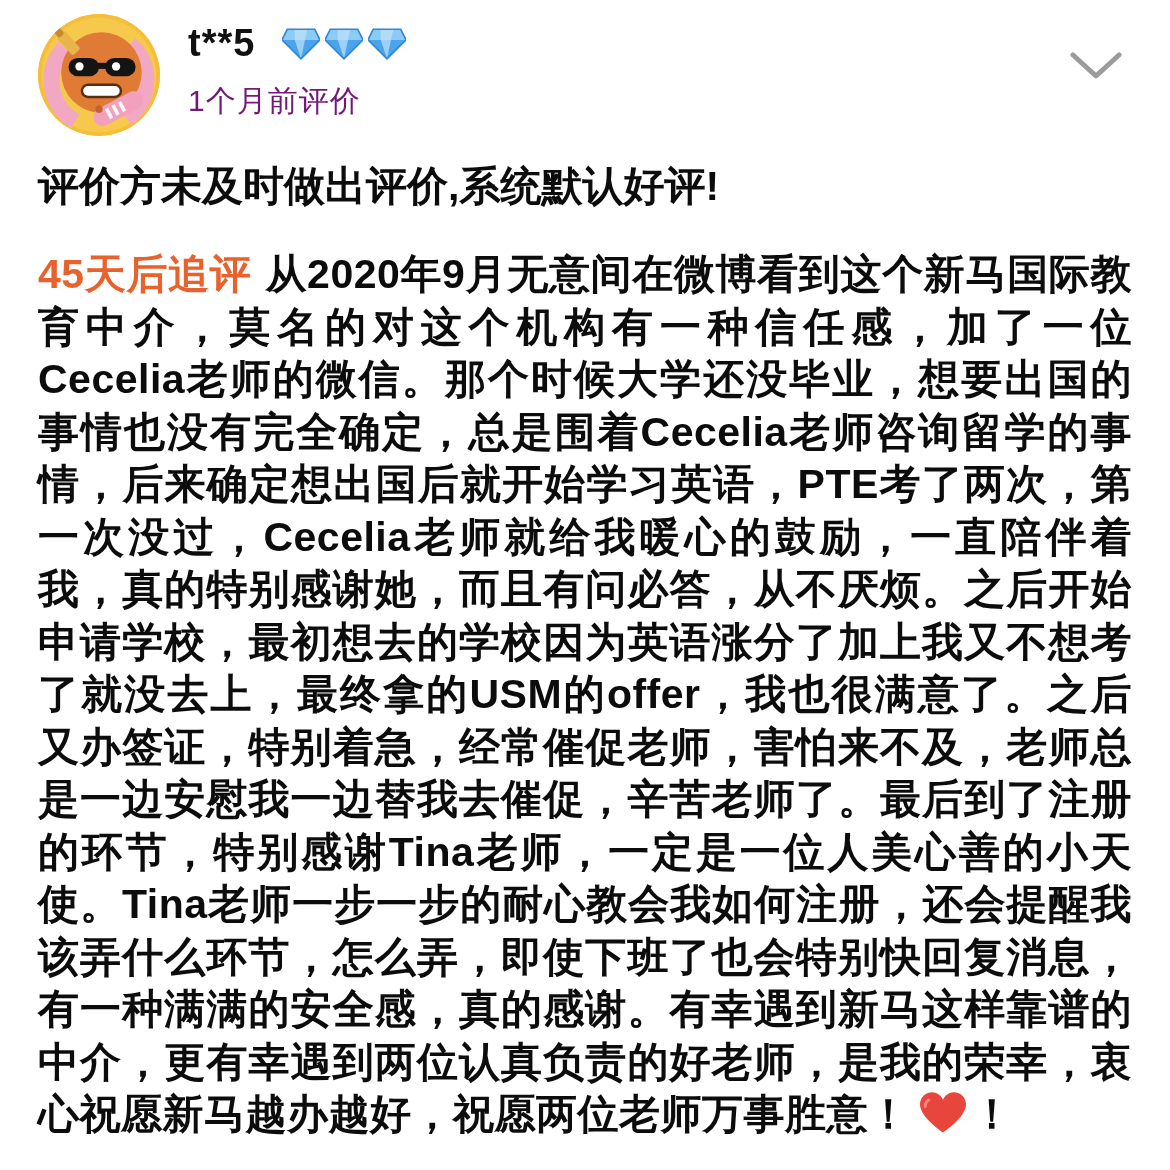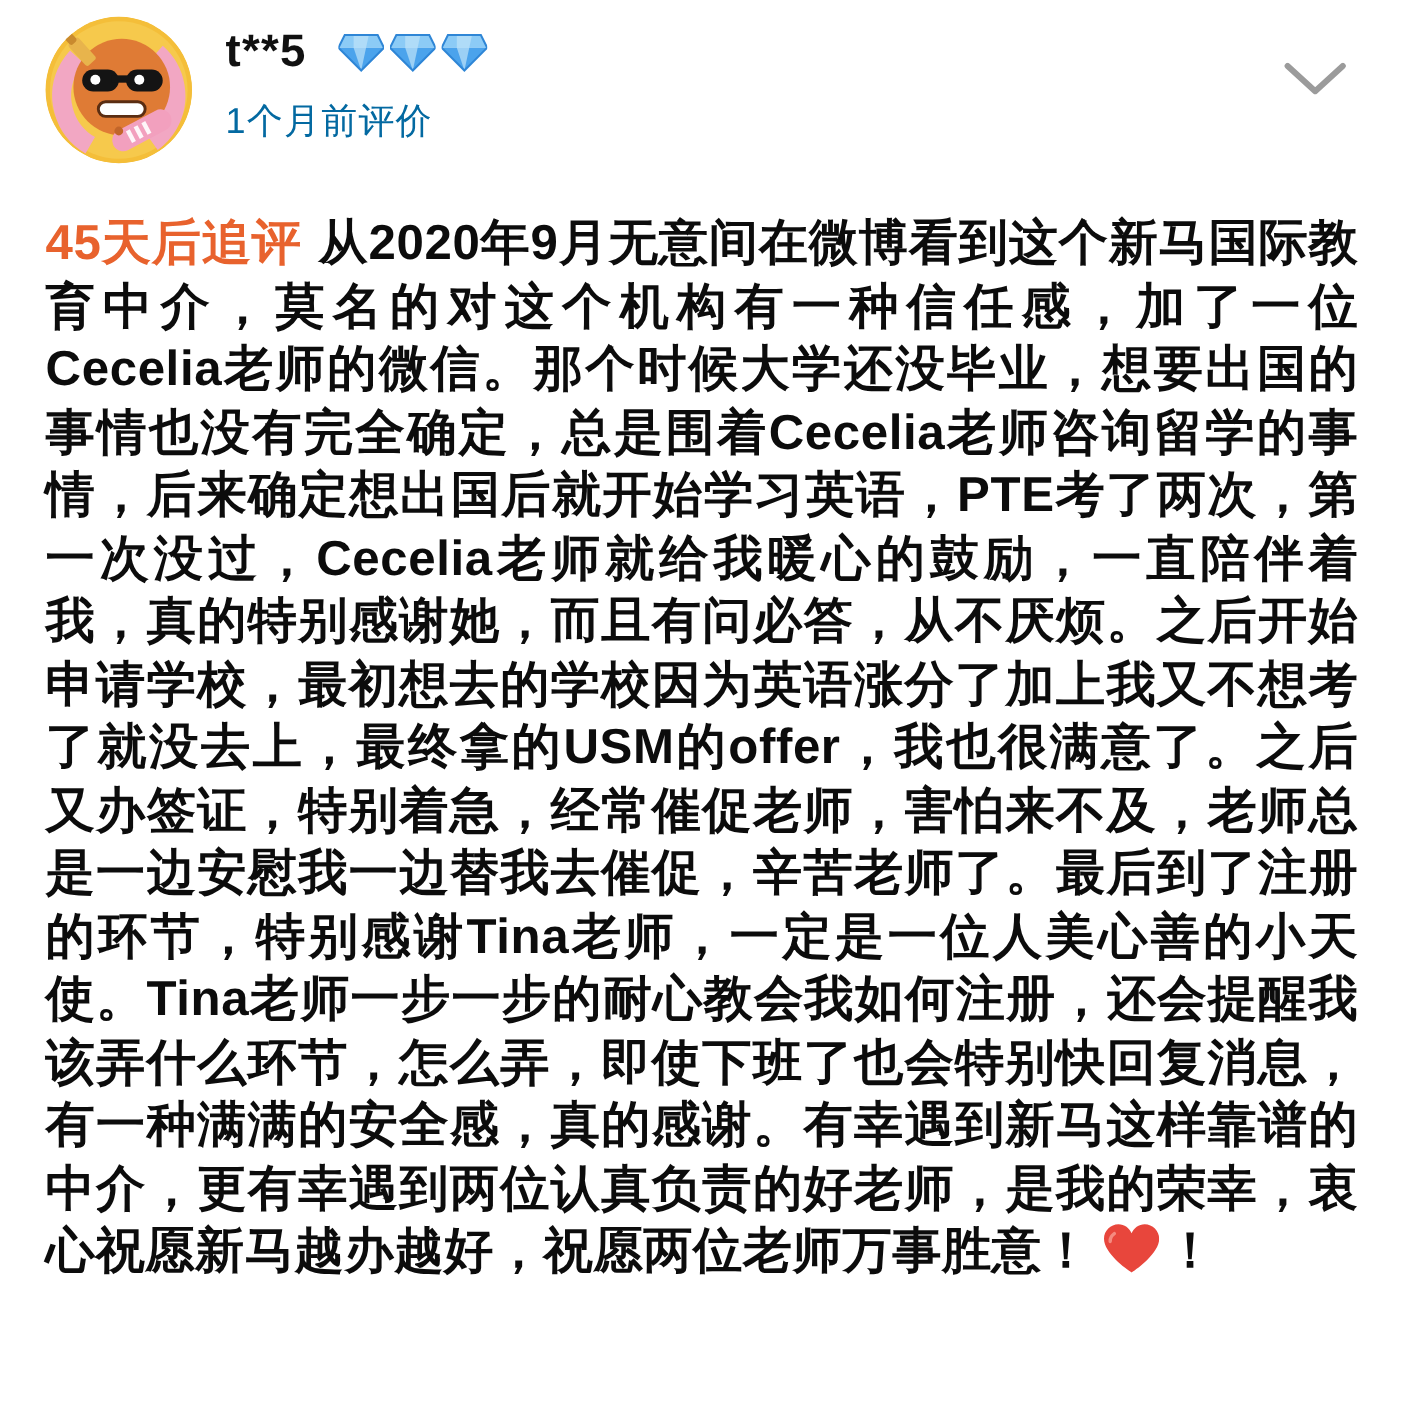--- a/index.html
+++ b/index.html
@@ -50,21 +50,21 @@
   }
   .diamonds {
     display: inline-flex;
     align-items: center;
     gap: 5px;
   }
   .diamonds svg { display: block; }
   .review-time {
     margin-top: 16px;
     font-size: 30px;
-    color: #0369a1;
+    color: #701a75;
     letter-spacing: 1px;
   }
   .chevron {
     position: absolute;
     right: 10px;
     top: 38px;
     width: 52px;
     height: 30px;
     cursor: pointer;
   }
@@ -176,20 +176,21 @@
     <div class="chevron">
       <svg width="52" height="30" viewBox="0 0 52 30">
         <polyline points="3,3 26,24 49,3" fill="none" stroke="#9B9B9B" stroke-width="5" stroke-linecap="round" stroke-linejoin="round"></polyline>
       </svg>
     </div>
 
   </div>
 
   <div class="review-body">
 
+    <p class="default-review">评价方未及时做出评价,系统默认好评!</p>
 
     <p class="followup">
       <span class="followup-label">45天后追评</span><span>从2020年9月无意间在微博看到这个新马国际教育中介，莫名的对这个机构有一种信任感，加了一位Cecelia老师的微信。那个时候大学还没毕业，想要出国的事情也没有完全确定，总是围着Cecelia老师咨询留学的事情，后来确定想出国后就开始学习英语，PTE考了两次，第一次没过，Cecelia老师就给我暖心的鼓励，一直陪伴着我，真的特别感谢她，而且有问必答，从不厌烦。之后开始申请学校，最初想去的学校因为英语涨分了加上我又不想考了就没去上，最终拿的USM的offer，我也很满意了。之后又办签证，特别着急，经常催促老师，害怕来不及，老师总是一边安慰我一边替我去催促，辛苦老师了。最后到了注册的环节，特别感谢Tina老师，一定是一位人美心善的小天使。Tina老师一步一步的耐心教会我如何注册，还会提醒我该弄什么环节，怎么弄，即使下班了也会特别快回复消息，有一种满满的安全感，真的感谢。有幸遇到新马这样靠谱的中介，更有幸遇到两位认真负责的好老师，是我的荣幸，衷心祝愿新马越办越好，祝愿两位老师万事胜意！</span><span class="heart">
         <svg width="46" height="42" viewBox="0 0 32 29">
           <path d="M23.6,0c-3.4,0-6.4,2.2-7.6,5.3C14.8,2.2,11.8,0,8.4,0C3.8,0,0,3.8,0,8.4 c0,9.2,16,19.6,16,19.6s16-10.4,16-19.6C32,3.8,28.2,0,23.6,0z" fill="#E8463C"></path>
           <path d="M6,5.5 C4.5,6.5 3.5,8 3.6,10" fill="none" stroke="#F58B80" stroke-width="2" stroke-linecap="round"></path>
         </svg>
       </span><span>！</span>
     </p>
 

